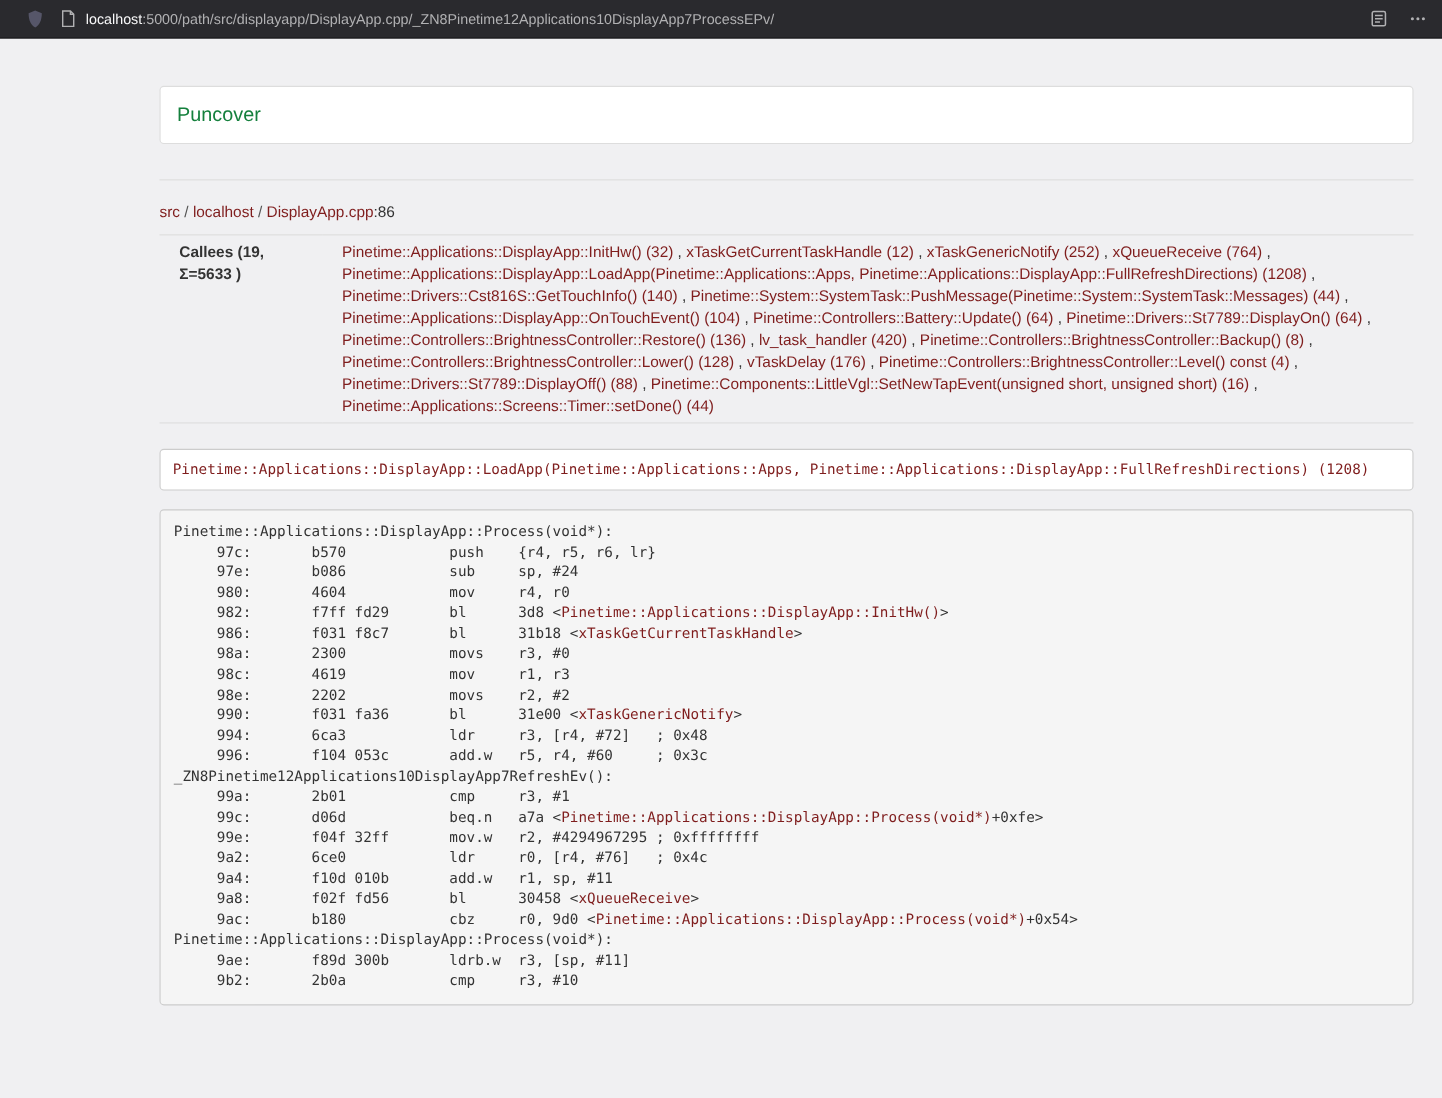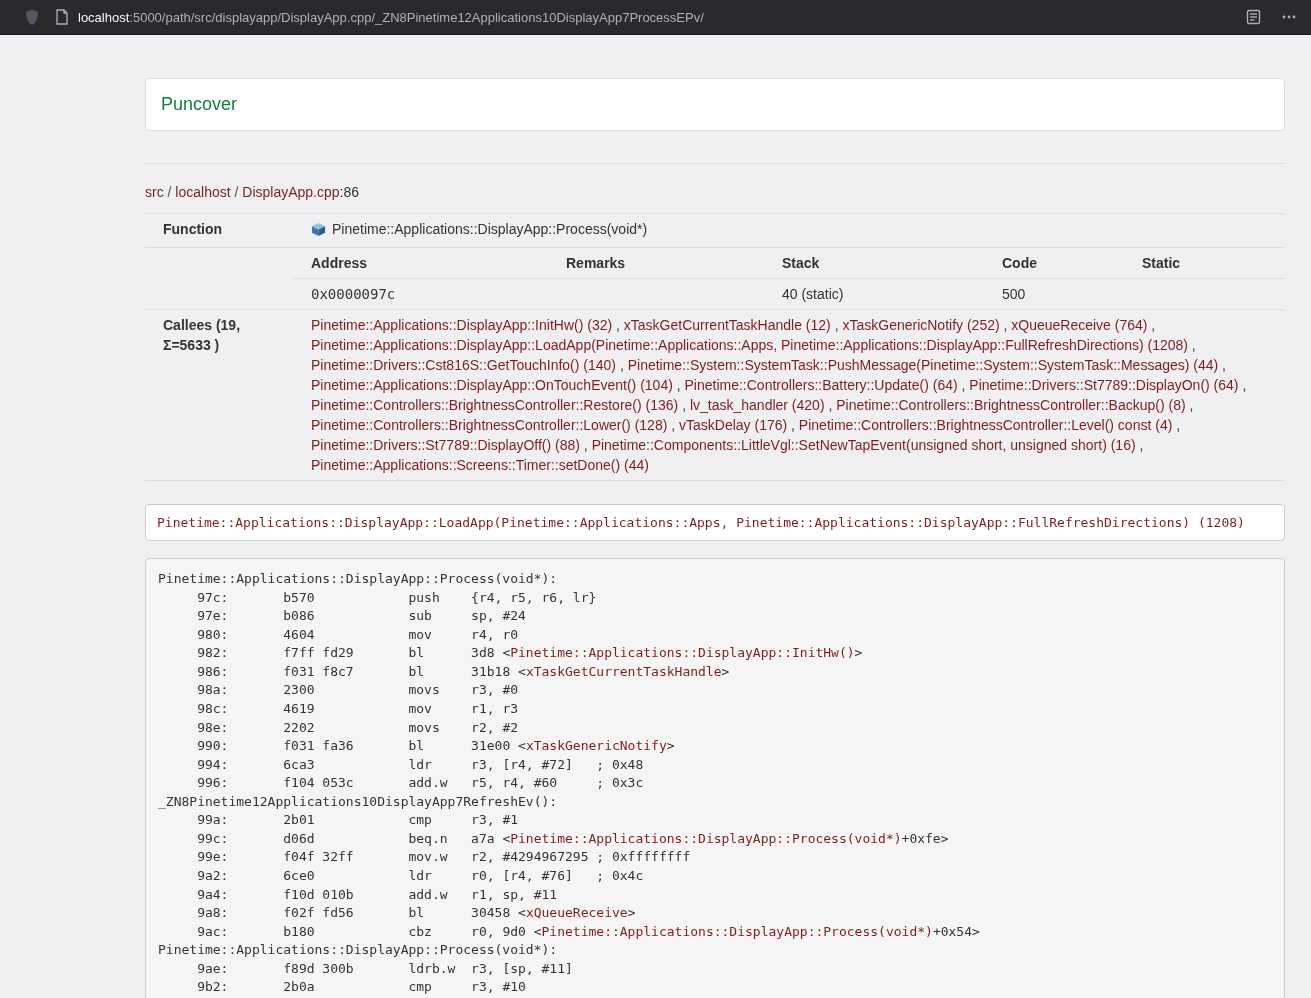--- a/index.html
+++ b/index.html
@@ -155,55 +155,20 @@
   <div class="panel">
     <span>Puncover</span>
   </div>
 
   <hr class="divider">
 
   <div class="breadcrumb"><a href="#">src</a><span class="sep"> / </span><a href="#">localhost</a><span class="sep"> / </span><a href="#">DisplayApp.cpp</a><span>:86</span></div>
 
   <table class="symbols">
     <tbody>
-      <tr>
-        <th>Function</th>
-        <td>
-          <span class="sym-icon">
-            <svg width="15" height="15" viewBox="0 0 16 16">
-              <polygon points="8,1 15,4.5 8,8 1,4.5" fill="#8ec6e6"></polygon>
-              <polygon points="1,4.5 8,8 8,15 1,11.5" fill="#3a78b5"></polygon>
-              <polygon points="15,4.5 8,8 8,15 15,11.5" fill="#2b5d8e"></polygon>
-            </svg>
-          </span><span>Pinetime::Applications::DisplayApp::Process(void*)</span>
-        </td>
-      </tr>
-      <tr>
-        <th></th>
-        <td class="nested">
-          <table class="inner">
-            <tbody>
-              <tr id="inner-header-row">
-                  <th>Address</th>
-                  <th>Remarks</th>
-                  <th>Stack</th>
-                  <th>Code</th>
-                  <th>Static</th>
-                </tr>
-              <tr id="inner-value-row" class="value-row">
-                  <td class="mono">0x0000097c</td>
-                  <td></td>
-                  <td>40 (static)</td>
-                  <td>500</td>
-                  <td></td>
-                </tr>
-            </tbody>
-          </table>
-        </td>
-      </tr>
       <tr>
         <th>Callees (19, Σ=5633 )</th>
         <td id="callees-cell"><a href="#">Pinetime::Applications::DisplayApp::InitHw() (32)</a> , <a href="#">xTaskGetCurrentTaskHandle (12)</a> , <a href="#">xTaskGenericNotify (252)</a> , <a href="#">xQueueReceive (764)</a> , <a href="#">Pinetime::Applications::DisplayApp::LoadApp(Pinetime::Applications::Apps, Pinetime::Applications::DisplayApp::FullRefreshDirections) (1208)</a> , <a href="#">Pinetime::Drivers::Cst816S::GetTouchInfo() (140)</a> , <a href="#">Pinetime::System::SystemTask::PushMessage(Pinetime::System::SystemTask::Messages) (44)</a> , <a href="#">Pinetime::Applications::DisplayApp::OnTouchEvent() (104)</a> , <a href="#">Pinetime::Controllers::Battery::Update() (64)</a> , <a href="#">Pinetime::Drivers::St7789::DisplayOn() (64)</a> , <a href="#">Pinetime::Controllers::BrightnessController::Restore() (136)</a> , <a href="#">lv_task_handler (420)</a> , <a href="#">Pinetime::Controllers::BrightnessController::Backup() (8)</a> , <a href="#">Pinetime::Controllers::BrightnessController::Lower() (128)</a> , <a href="#">vTaskDelay (176)</a> , <a href="#">Pinetime::Controllers::BrightnessController::Level() const (4)</a> , <a href="#">Pinetime::Drivers::St7789::DisplayOff() (88)</a> , <a href="#">Pinetime::Components::LittleVgl::SetNewTapEvent(unsigned short, unsigned short) (16)</a> , <a href="#">Pinetime::Applications::Screens::Timer::setDone() (44)</a></td>
       </tr>
     </tbody>
   </table>
 
   <div class="highlight-box">
     <a href="#">Pinetime::Applications::DisplayApp::LoadApp(Pinetime::Applications::Apps, Pinetime::Applications::DisplayApp::FullRefreshDirections) (1208)</a>
   </div>

